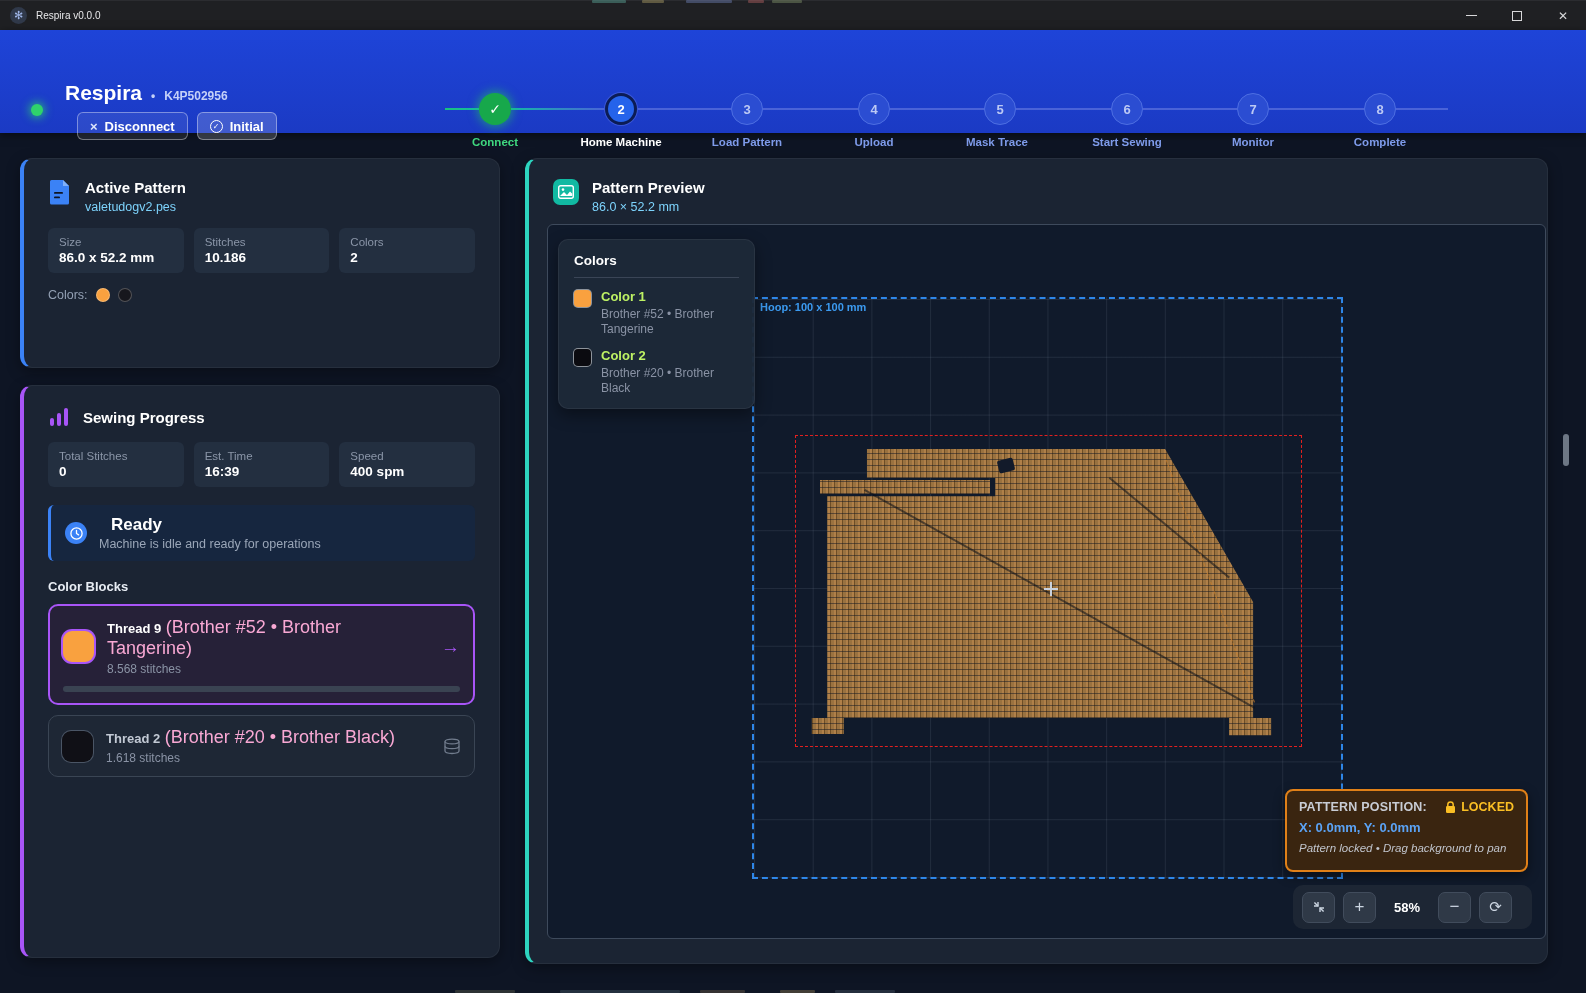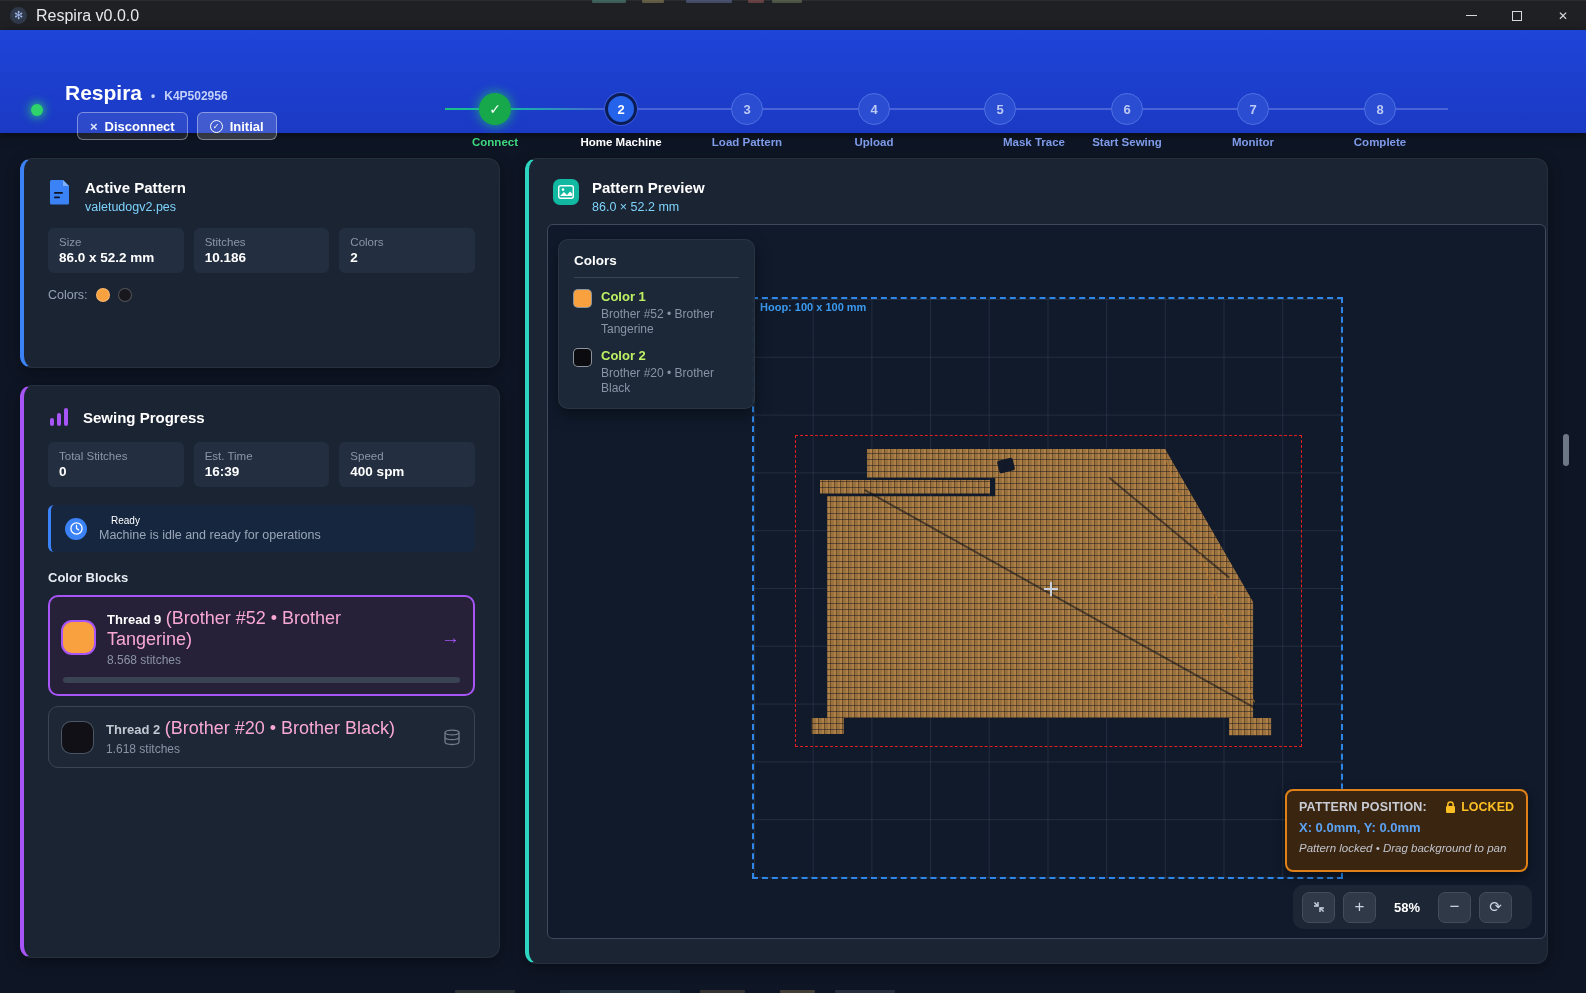--- a/index.html
+++ b/index.html
@@ -5,21 +5,21 @@
   * { margin:0; padding:0; box-sizing:border-box; }
   html,body { width:1586px; height:993px; background:#0d1422; overflow:hidden;
     font-family:"Liberation Sans","DejaVu Sans",sans-serif; color:#e7ecf3; }
   #app { position:relative; width:1586px; height:993px; background:#0e1524; }
 
   
   #titlebar { position:absolute; left:0; top:0; width:1586px; height:30px;
     background:#1f2023; display:flex; align-items:center; border-top:1px solid #2b2c30; }
   .appicon { width:17px; height:17px; border-radius:50%; background:#30394a; margin:0 9px 0 10px;
     color:#9fb6e8; font-size:11px; line-height:17px; text-align:center; }
-  .tb-title { font-size:16px; color:#e8e8ea; }
+  .tb-title { font-size:10px; color:#e8e8ea; }
   .tb-btns { margin-left:auto; display:flex; height:30px; }
   .tb-btn { width:46px; height:30px; display:flex; align-items:center; justify-content:center; color:#d8d8da; font-size:12px; }
   .glyph-min { width:11px; height:0; border-top:1.2px solid #d8d8da; display:block; }
   .glyph-max { width:10px; height:10px; border:1.2px solid #d8d8da; display:block; }
   .sliver { position:absolute; height:3px; top:0; border-radius:1px; }
 
   
   #header { position:absolute; left:0; top:30px; width:1586px; height:103px;
     background:linear-gradient(180deg,#1e44d8 0%,#1b3ac4 100%);
     box-shadow:0 2px 8px rgba(0,0,0,.5); }
@@ -71,21 +71,21 @@
 
   .delete-btn { margin:13px 24px 0 24px; height:34px; border-radius:6px;
     border:1px solid #b42b2b; background:rgba(190,40,50,.10);
     display:flex; align-items:center; justify-content:center; gap:9px;
     color:#f08080; font-size:13px; font-weight:700; cursor:default; }
 
   .ready-box { margin:18px 24px 0 24px; background:#16263f; border-left:3px solid #3b82f6;
     border-radius:6px; padding:10px 14px; display:flex; gap:12px; align-items:center; }
   .clock-bub { width:22px; height:22px; border-radius:50%; background:#3b82f6; flex:none;
     display:flex; align-items:center; justify-content:center; }
-  .ready-title { font-size:10px; font-weight:400; color:#fff;padding-left:12px; }
+  .ready-title { font-size:17px; font-weight:700; color:#fff;padding-left:12px; }
   .ready-desc { font-size:12.5px; color:#9aa6b8; margin-top:2px; }
 
   .section-label { padding:18px 24px 0 24px; font-size:13px; font-weight:700; color:#e8edf4; }
 
   .thread { margin:10px 24px 0 24px; border-radius:10px; padding:11px 13px; position:relative; }
   .thread.active { background:#262138; border:2px solid #a855f7; }
   .thread.idle { background:#1e2735; border:1px solid #3a4554; }
   .thread-row { display:flex; align-items:center; gap:13px; }
   .swatch { width:31px; height:31px; border-radius:9px; flex:none; }
   .swatch.ring-purple { box-shadow:0 0 0 2px #a855f7; }
@@ -219,21 +219,21 @@
     <div class="step-circle pending" style="left:858px">4</div>
     <div class="step-circle pending" style="left:984px">5</div>
     <div class="step-circle pending" style="left:1111px">6</div>
     <div class="step-circle pending" style="left:1237px">7</div>
     <div class="step-circle pending" style="left:1364px">8</div>
 
     <div class="step-label complete" style="left:430px">Connect</div>
     <div class="step-label active" style="left:556px">Home Machine</div>
     <div class="step-label" style="left:682px">Load Pattern</div>
     <div class="step-label" style="left:809px">Upload</div>
-    <div class="step-label" style="left:969px">Mask Trace</div>
+    <div class="step-label" style="left:932px">Mask Trace</div>
     <div class="step-label" style="left:1062px">Start Sewing</div>
     <div class="step-label" style="left:1188px">Monitor</div>
     <div class="step-label" style="left:1315px">Complete</div>
   </div>
 
   <div class="card blue" style="left:20px;top:158px;width:480px;height:210px">
     <div class="card-head">
       <svg width="24" height="26" viewBox="0 0 24 26">
         <path d="M3 1h12l6 6v17a1.5 1.5 0 0 1-1.5 1.5h-16A1.5 1.5 0 0 1 2 24V2.5A1.5 1.5 0 0 1 3.5 1z" fill="#3b82f6"></path>
         <path d="M15 1l6 6h-6z" fill="#7fb0fb"></path>

